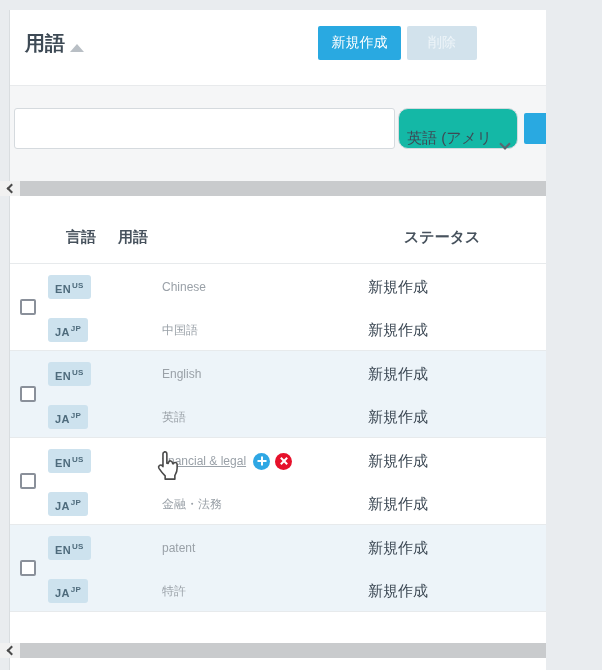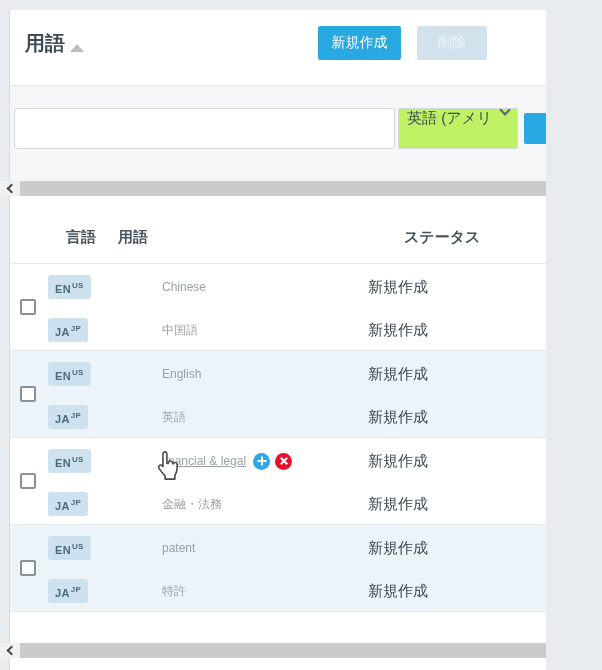--- a/index.html
+++ b/index.html
@@ -14,31 +14,31 @@
   .header-section { position:absolute; left:10px; top:10px; width:592px; height:75px; background:#fff; }
   .page-title { position:absolute; left:15px; top:20px; font-size:20px; font-weight:bold; color:#3e4a55; }
   .collapse-tri {
     position:absolute; left:60px; top:34px; width:0; height:0;
     border-left:7px solid transparent; border-right:7px solid transparent;
     border-bottom:8px solid #b9bfc5; cursor:pointer;
   }
   .btn { position:absolute; top:16px; height:34px; border:none; border-radius:2px;
          font-size:14px; font-family:inherit; display:flex; align-items:center; justify-content:center; cursor:pointer; }
   .btn-create { left:308px; width:83px; background:#29a9e1; color:#fff; }
-  .btn-delete { left:407px; width:70px; background:#d2e2ec; color:#eef5f9; }
+  .btn-delete { left:397px; width:70px; background:#d2e2ec; color:#eef5f9; }
 
   
   .search-section { position:absolute; left:10px; top:85px; width:592px; height:96px;
                     background:#f5f6f7; border-top:1px solid #e8eaec; }
   .search-input { position:absolute; left:4px; top:22px; width:381px; height:41px;
                   border:1px solid #d5dade; border-radius:3px; background:#fff;
                   font-size:15px; padding:0 10px; color:#3d4a55; font-family:inherit; }
   .lang-select { position:absolute; left:388px; top:22px; width:120px; height:41px;
-                 border:1px solid #d5dade; border-radius:2px; background:#bef264;
-                 display:flex; align-items:flex-start; padding:0 6px 0 8px; cursor:pointer; }
+                 border:1px solid #d5dade; border-radius:10px; background:#14b8a6;
+                 display:flex; align-items:flex-end; padding:0 6px 0 8px; cursor:pointer; }
   .lang-select .sel-text { font-size:15px; color:#3d4a55; white-space:nowrap; overflow:hidden; flex:1; }
   .chev-down { width:8px; height:8px; border-left:2px solid #5a6570; border-bottom:2px solid #5a6570;
                transform:rotate(-45deg); margin:-3px 2px 0 2px; flex:none; }
   .btn-search { position:absolute; left:514px; top:27px; width:67px; height:31px;
                 background:#29a9e1; color:#fff; border:none; border-radius:2px;
                 font-size:14px; font-family:inherit; cursor:pointer;padding-left:12px; }
 
   
   .hscroll { position:absolute; left:0; width:602px; height:15px; background:#f1f1f1; display:flex; }
   .hscroll.top { top:181px; } .hscroll.bottom { top:643px; }

